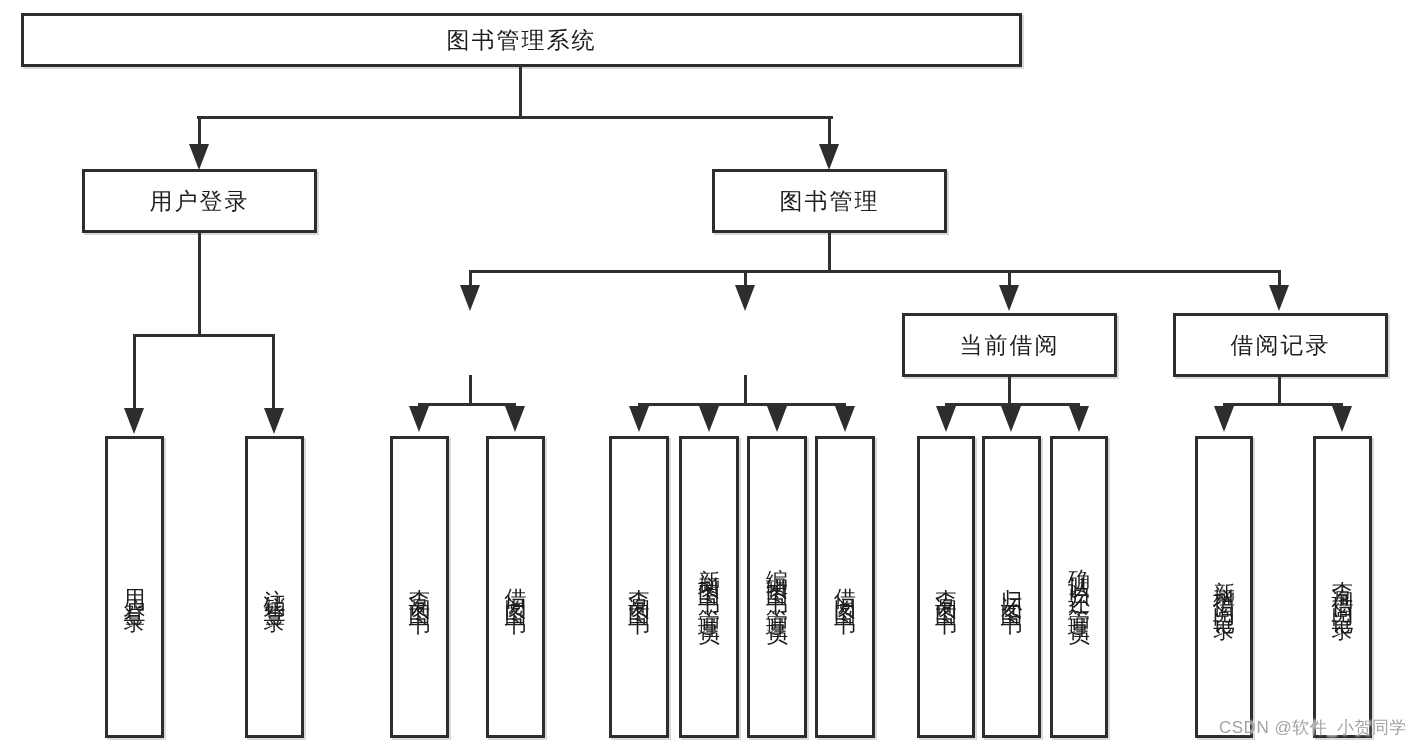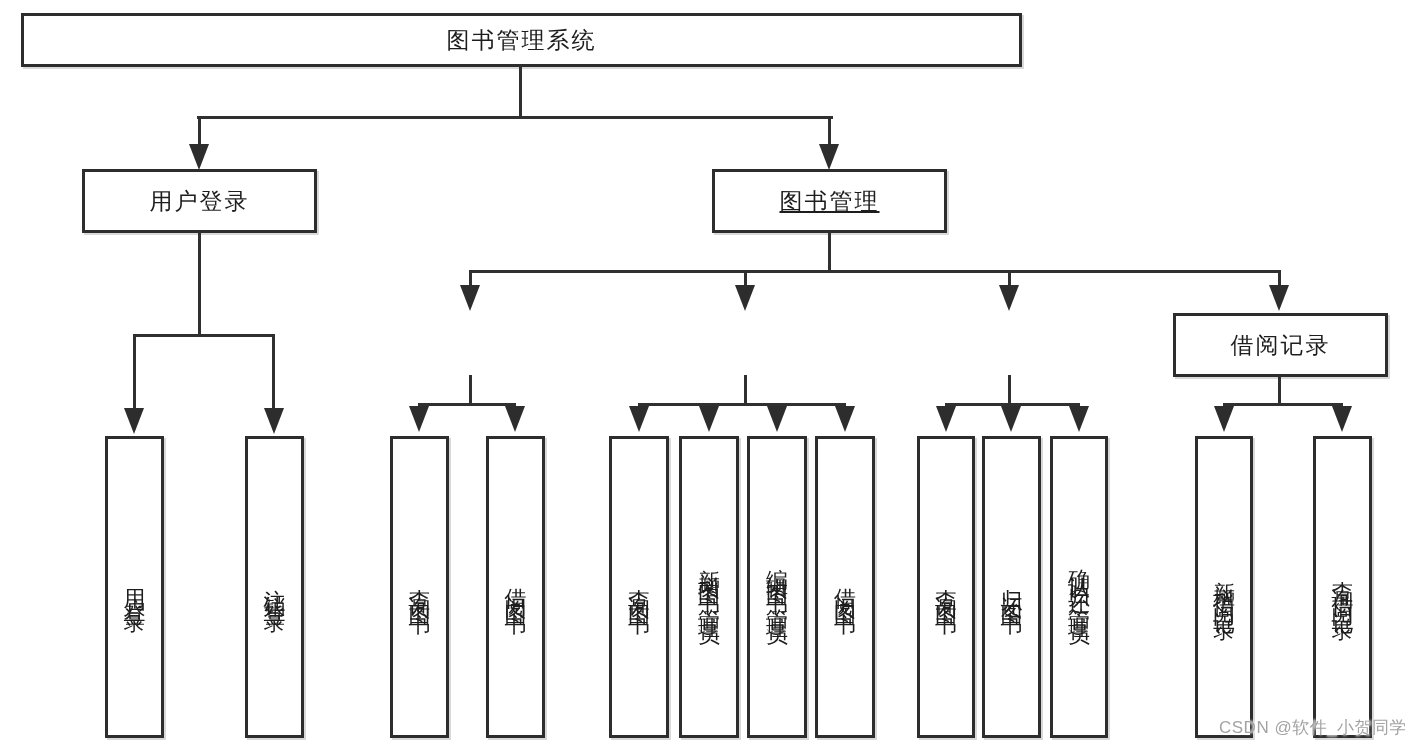--- a/index.html
+++ b/index.html
@@ -93,21 +93,21 @@
   <div class="vl" style="left:519px; top:65px; height:54px;"></div>
   <div class="hl" style="left:197px; top:116px; width:636px;"></div>
   <div class="vl" style="left:198px; top:116px; height:30px;"></div>
   <div class="vl" style="left:828px; top:116px; height:30px;"></div>
   <div class="arr" style="left:189px; top:144px;"></div>
   <div class="arr" style="left:819px; top:144px;"></div>
 
   <div class="box" style="left:82px; top:169px; width:235px; height:64px;">
     <span>用户登录</span>
   </div>
-  <div class="box" style="left:712px; top:169px; width:235px; height:64px;text-decoration:underline;">
+  <div class="box" style="left:712px; top:169px; width:235px; height:64px;">
     <span>图书管理</span>
   </div>
 
   <div class="vl" style="left:198px; top:231px; height:106px;"></div>
   <div class="hl" style="left:133px; top:334px; width:142px;"></div>
   <div class="vl" style="left:133px; top:334px; height:76px;"></div>
   <div class="vl" style="left:272px; top:334px; height:76px;"></div>
   <div class="arr" style="left:124px; top:408px;"></div>
   <div class="arr" style="left:264px; top:408px;"></div>
 
@@ -115,20 +115,23 @@
   <div class="hl" style="left:469px; top:270px; width:812px;"></div>
   <div class="vl" style="left:469px; top:270px; height:18px;"></div>
   <div class="vl" style="left:744px; top:270px; height:18px;"></div>
   <div class="vl" style="left:1008px; top:270px; height:18px;"></div>
   <div class="vl" style="left:1278px; top:270px; height:18px;"></div>
   <div class="arr" style="left:460px; top:285px;"></div>
   <div class="arr" style="left:735px; top:285px;"></div>
   <div class="arr" style="left:999px; top:285px;"></div>
   <div class="arr" style="left:1269px; top:285px;"></div>
 
+  <div class="box" style="left:902px; top:313px; width:215px; height:64px;">
+    <span>当前借阅</span>
+  </div>
   <div class="box" style="left:1173px; top:313px; width:215px; height:64px;">
     <span>借阅记录</span>
   </div>
 
   <div class="vl" style="left:469px; top:375px; height:31px;"></div>
   <div class="hl" style="left:418px; top:403px; width:98px;"></div>
   <div class="arr" style="left:409px; top:406px;"></div>
   <div class="arr" style="left:505px; top:406px;"></div>
 
   <div class="vl" style="left:744px; top:375px; height:31px;"></div>

